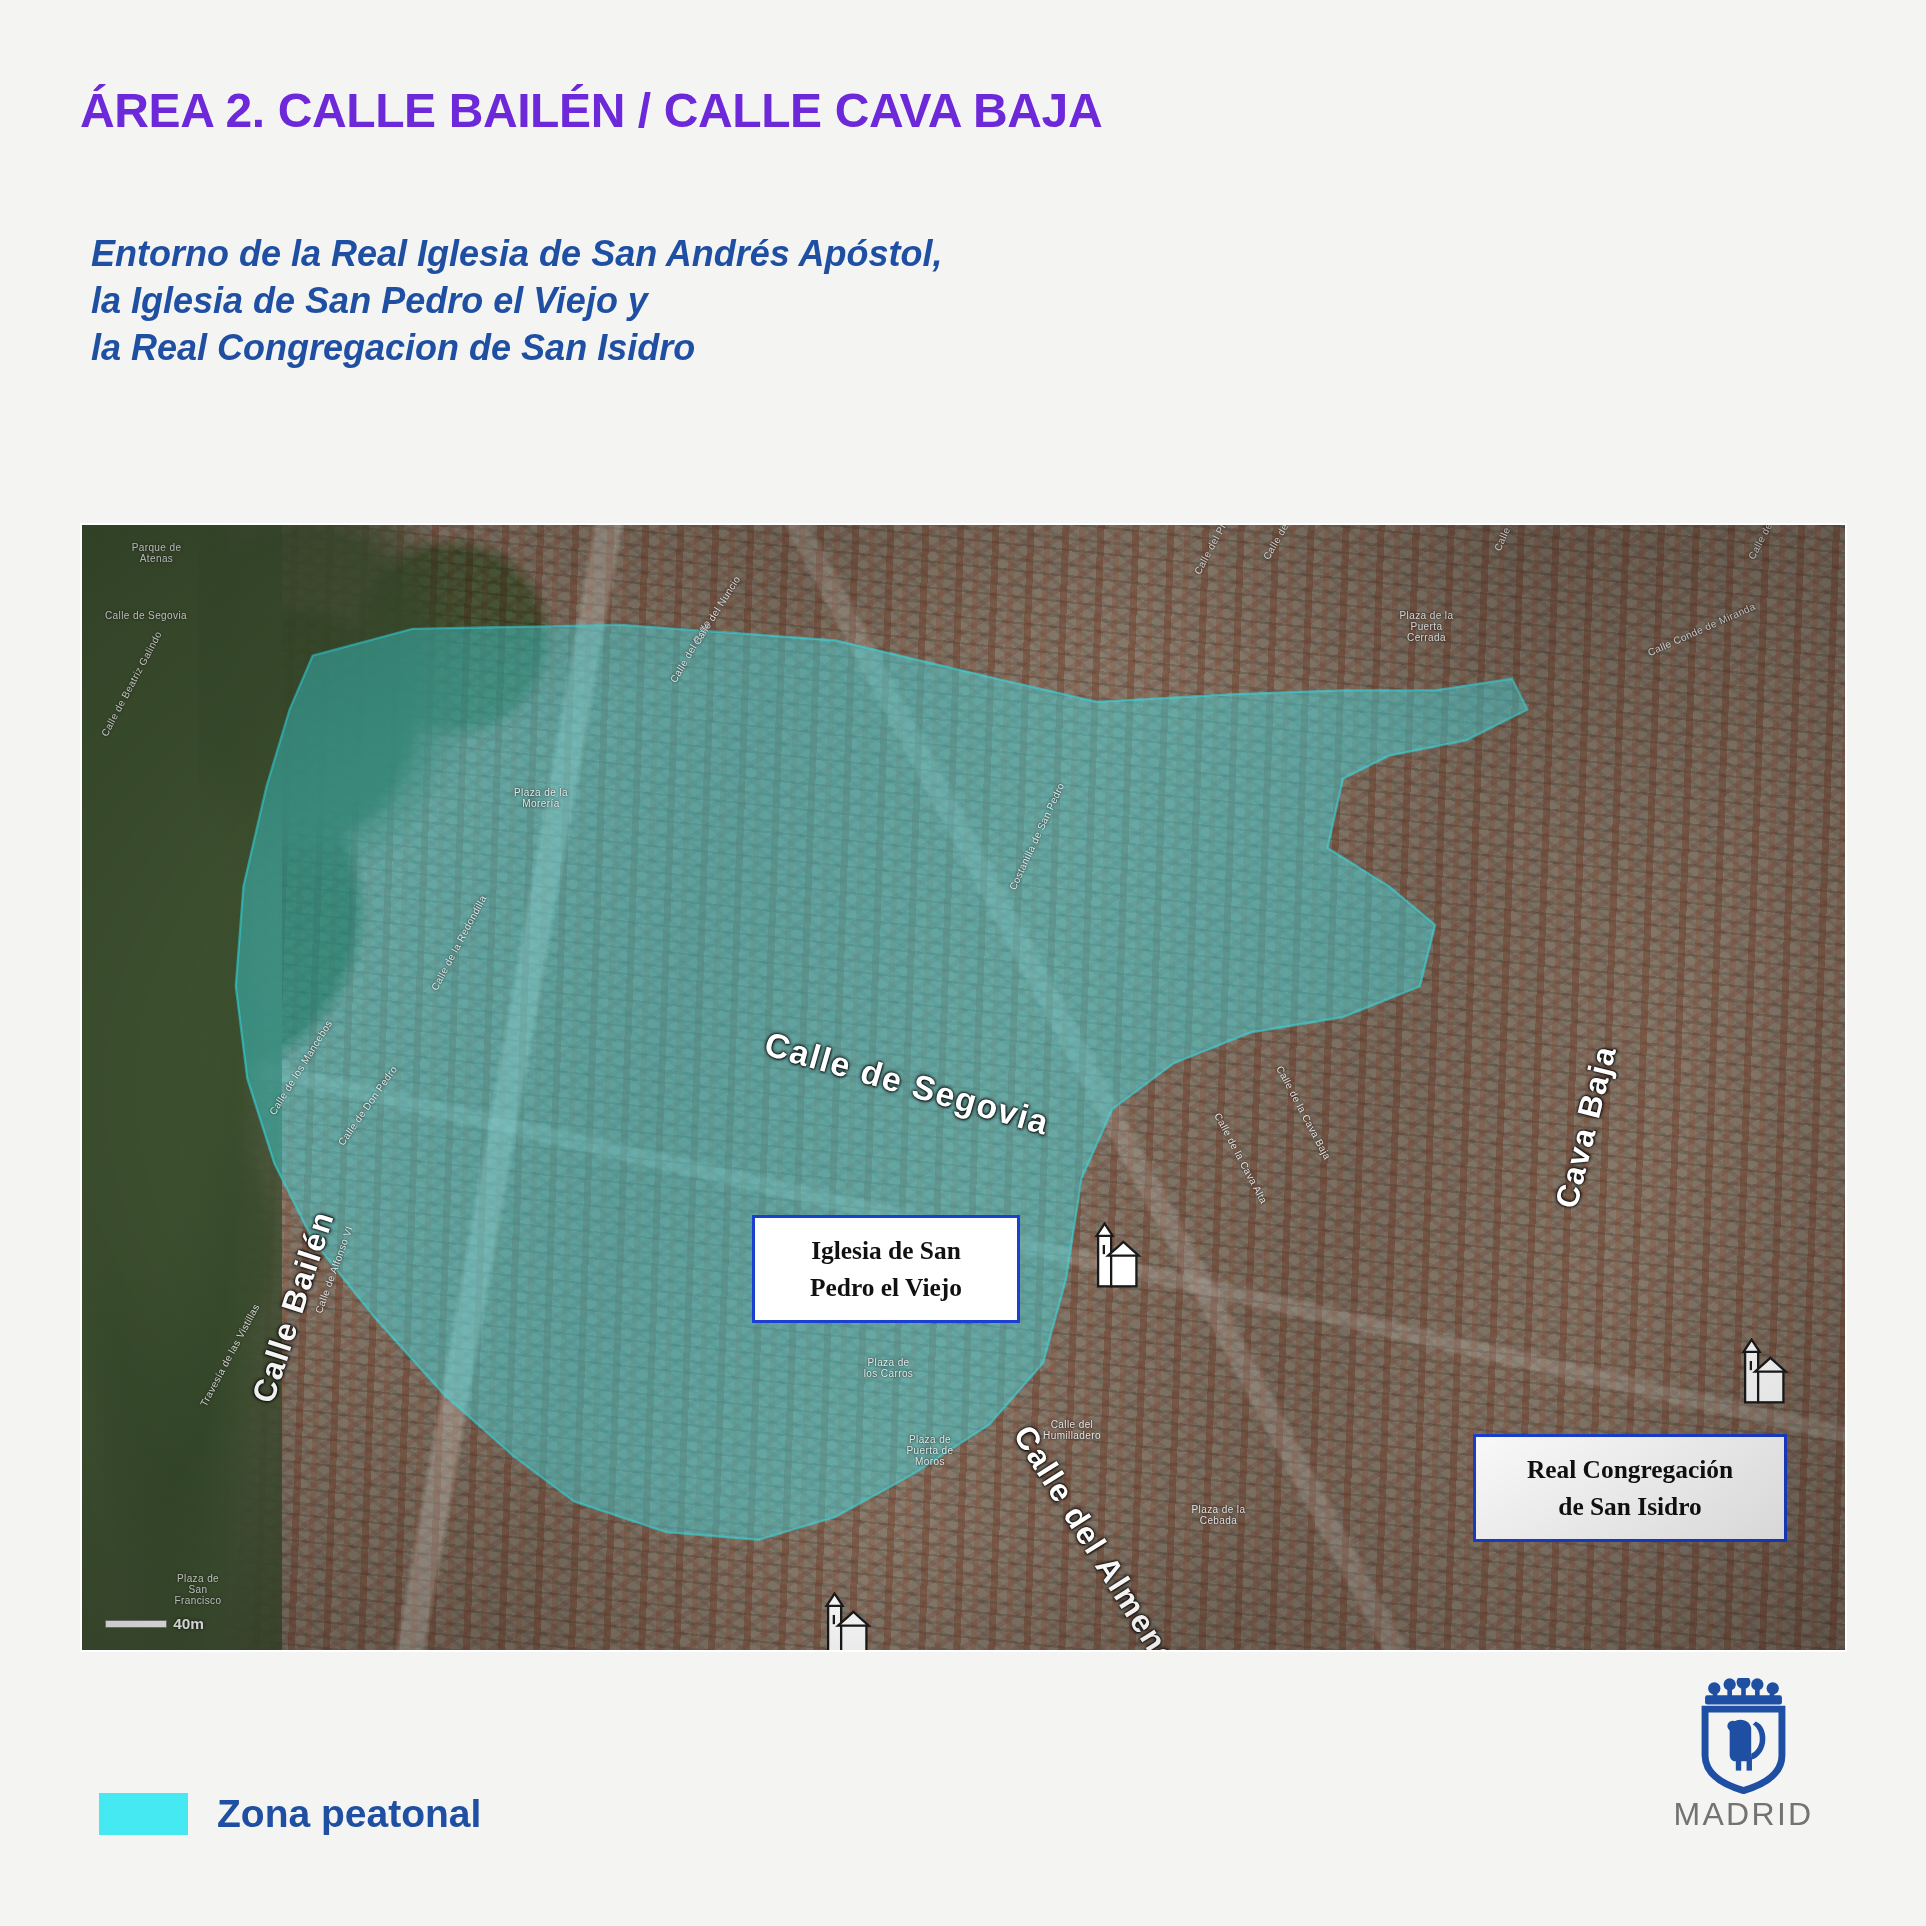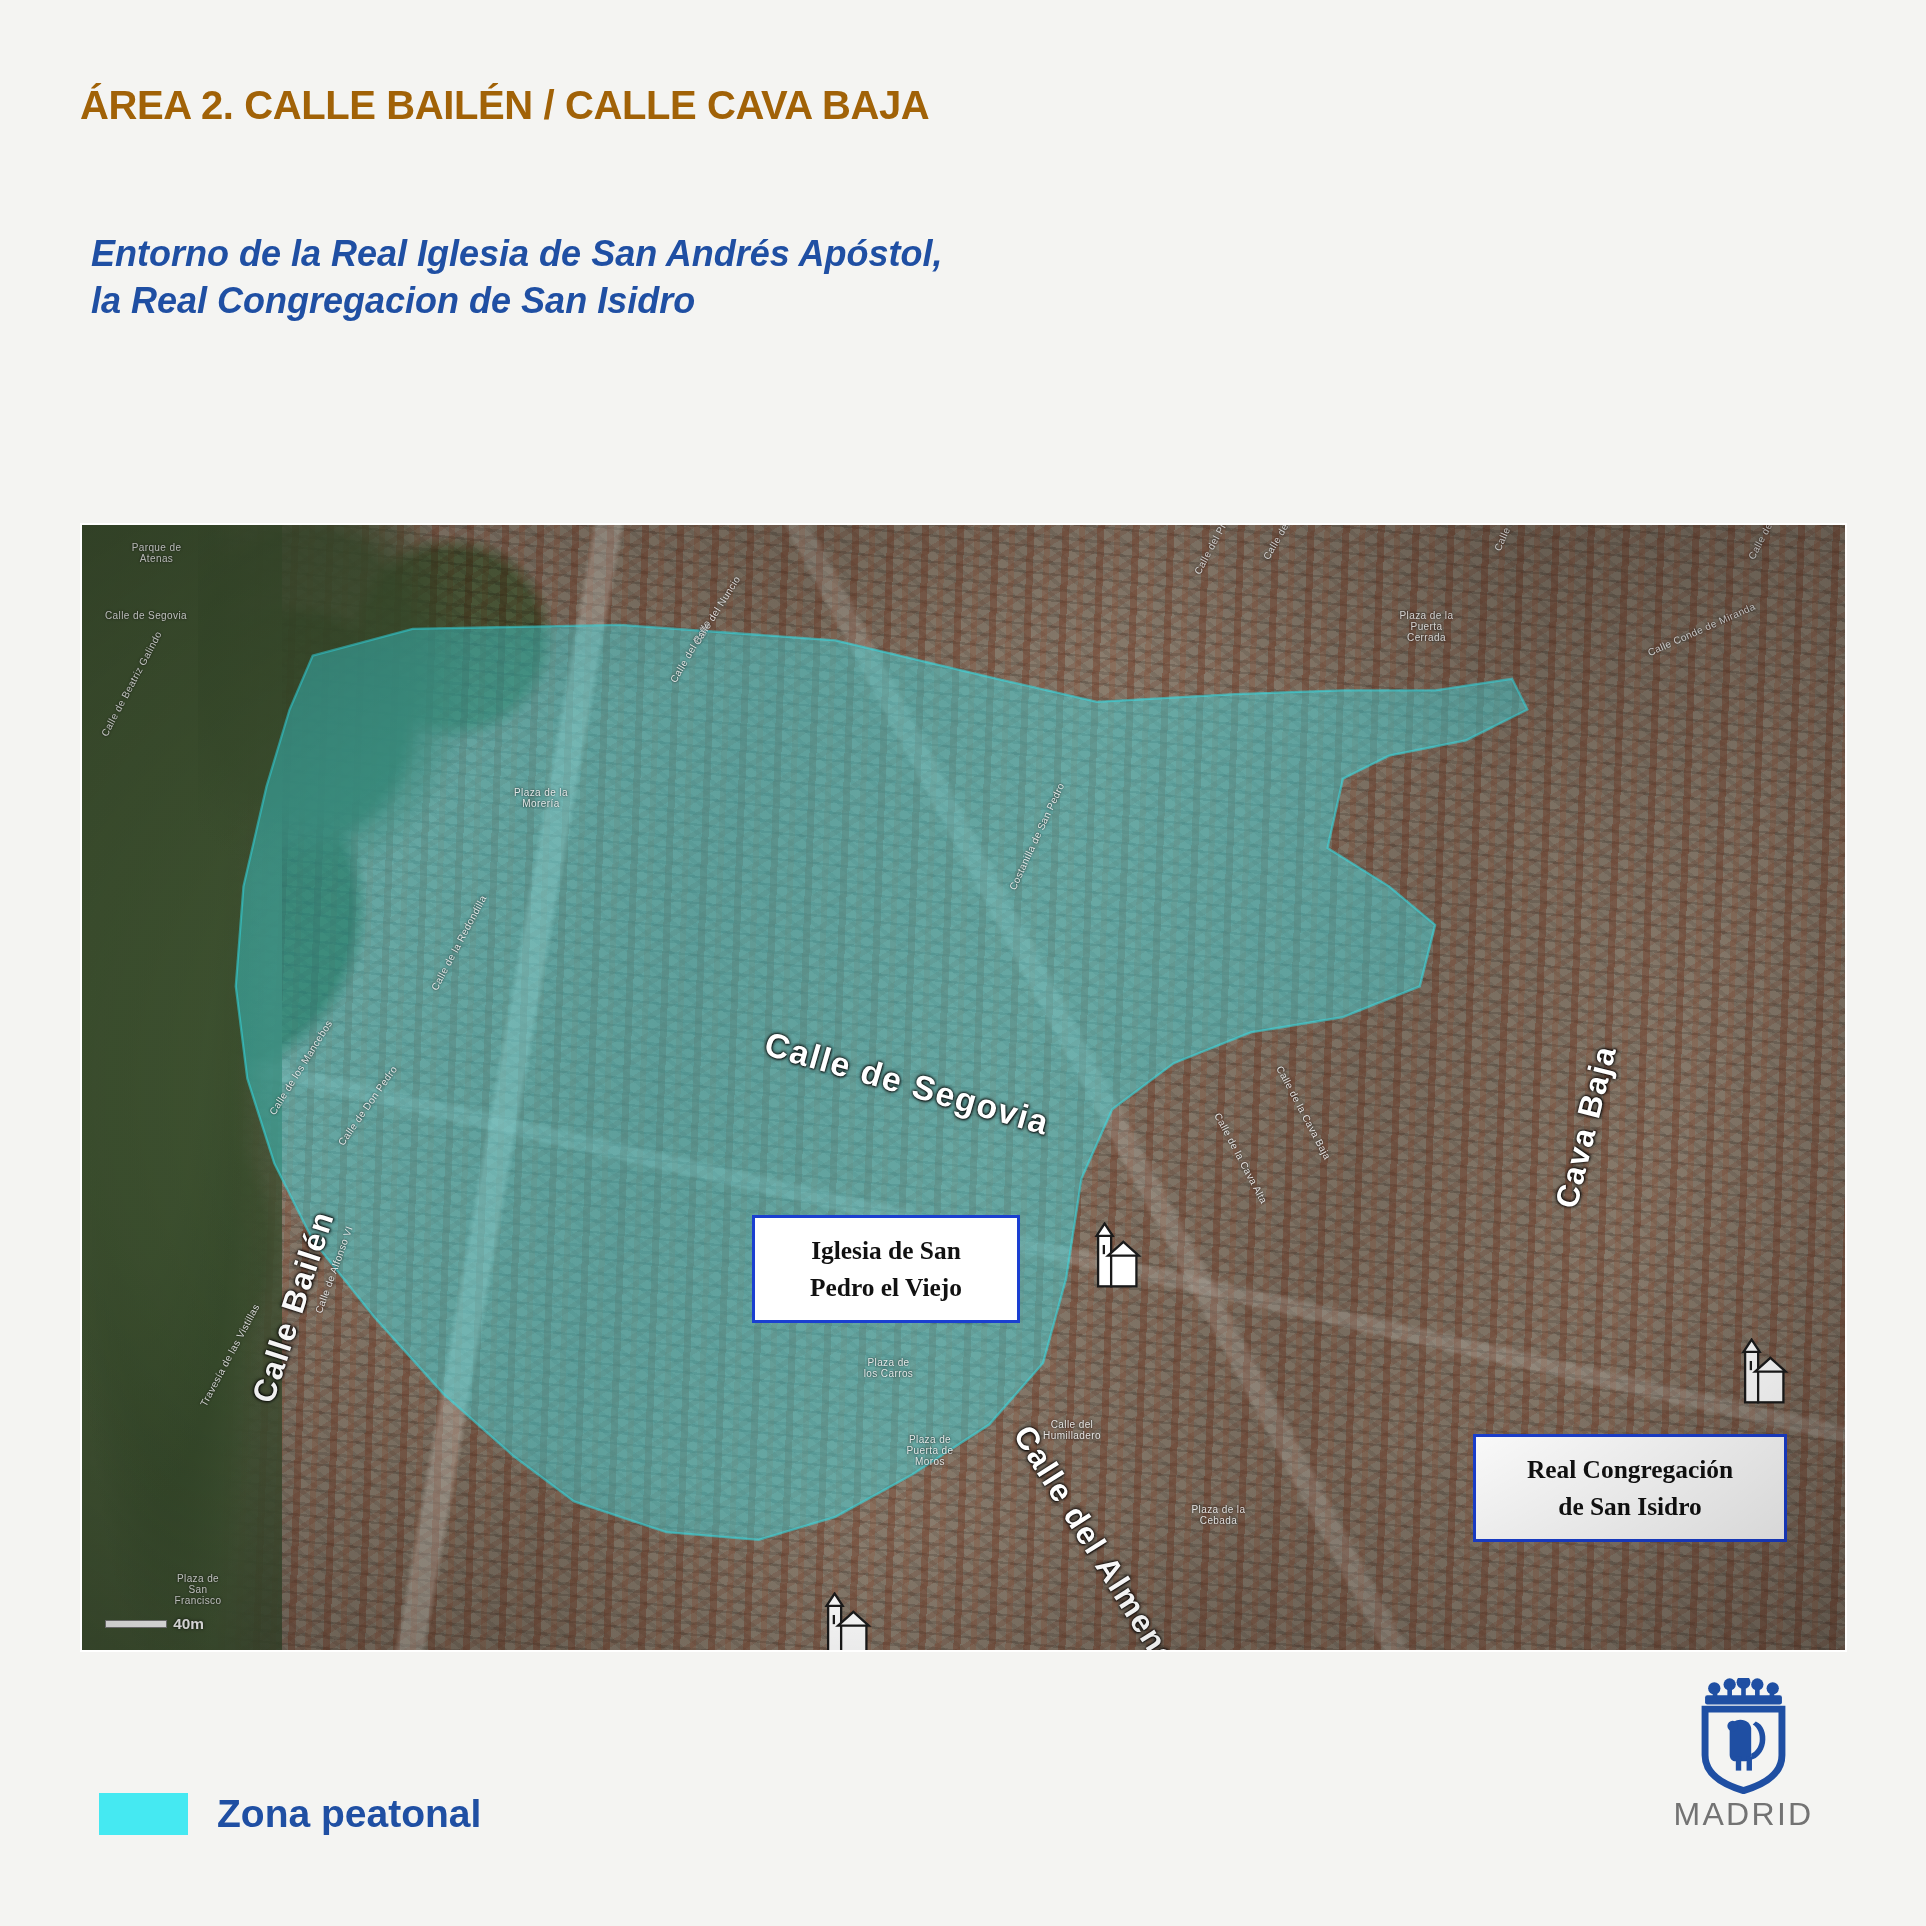--- a/index.html
+++ b/index.html
@@ -17,23 +17,23 @@
   .page {
     position: absolute;
     inset: 0;
     background: #f4f4f2;
   }
   
   #title {
     position: absolute;
     left: 80px;
     top: 83px;
-    font-size: 40px;
-    font-weight: bold;
-    color: #a16207;
+    font-size: 48px;
+    font-weight: bold;
+    color: #6d28d9;
     letter-spacing: -0.4px;
     white-space: nowrap;
   }
   #subtitle {
     position: absolute;
     left: 91px;
     top: 231px;
     font-size: 36px;
     font-weight: bold;
     color: #1f4fa3;
@@ -227,20 +227,21 @@
 </style>
 </head>
 <body>
 
 <div class="page">
 
   <div id="title">ÁREA 2. CALLE BAILÉN / CALLE CAVA BAJA</div>
 
   <div id="subtitle">
     <div>Entorno de la Real Iglesia de San Andrés Apóstol,</div>
+    <div>la Iglesia de San Pedro el Viejo y</div>
     <div>la Real Congregacion de San Isidro</div>
   </div>
 
   <div id="map-frame">
 
     <div class="sat-base"></div>
     <div class="sat-roofs"></div>
     <div class="sat-streets"></div>
     <div class="sat-green"></div>
     <div class="sat-green2"></div>

